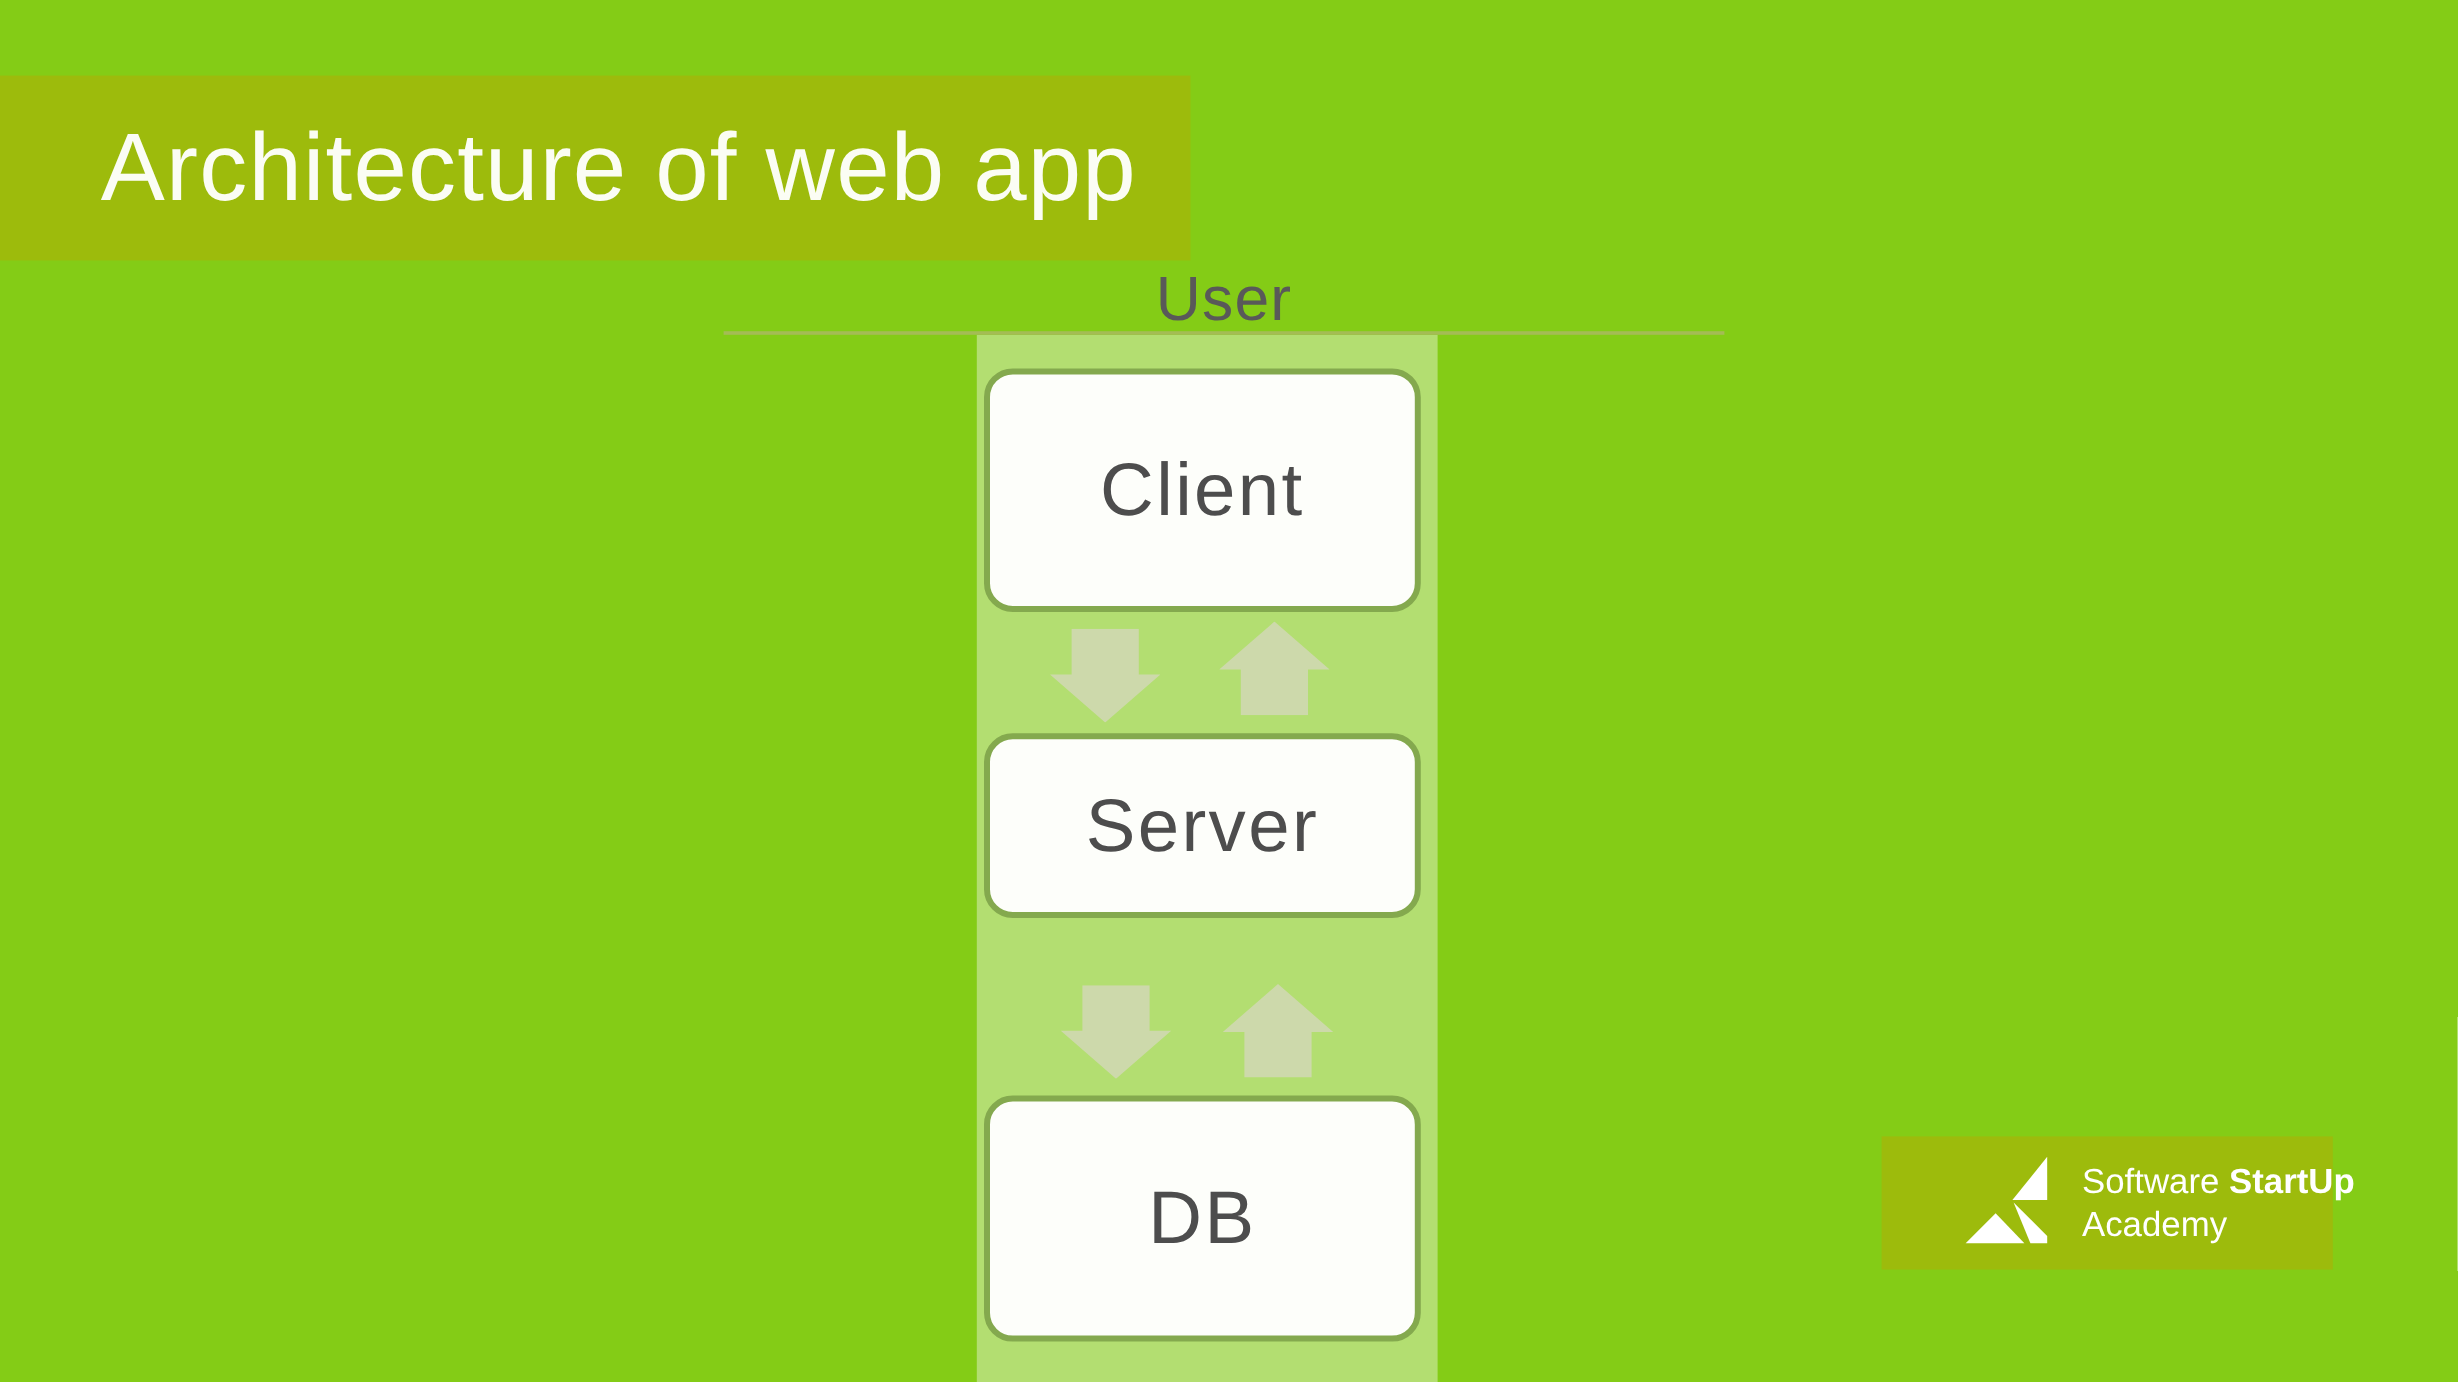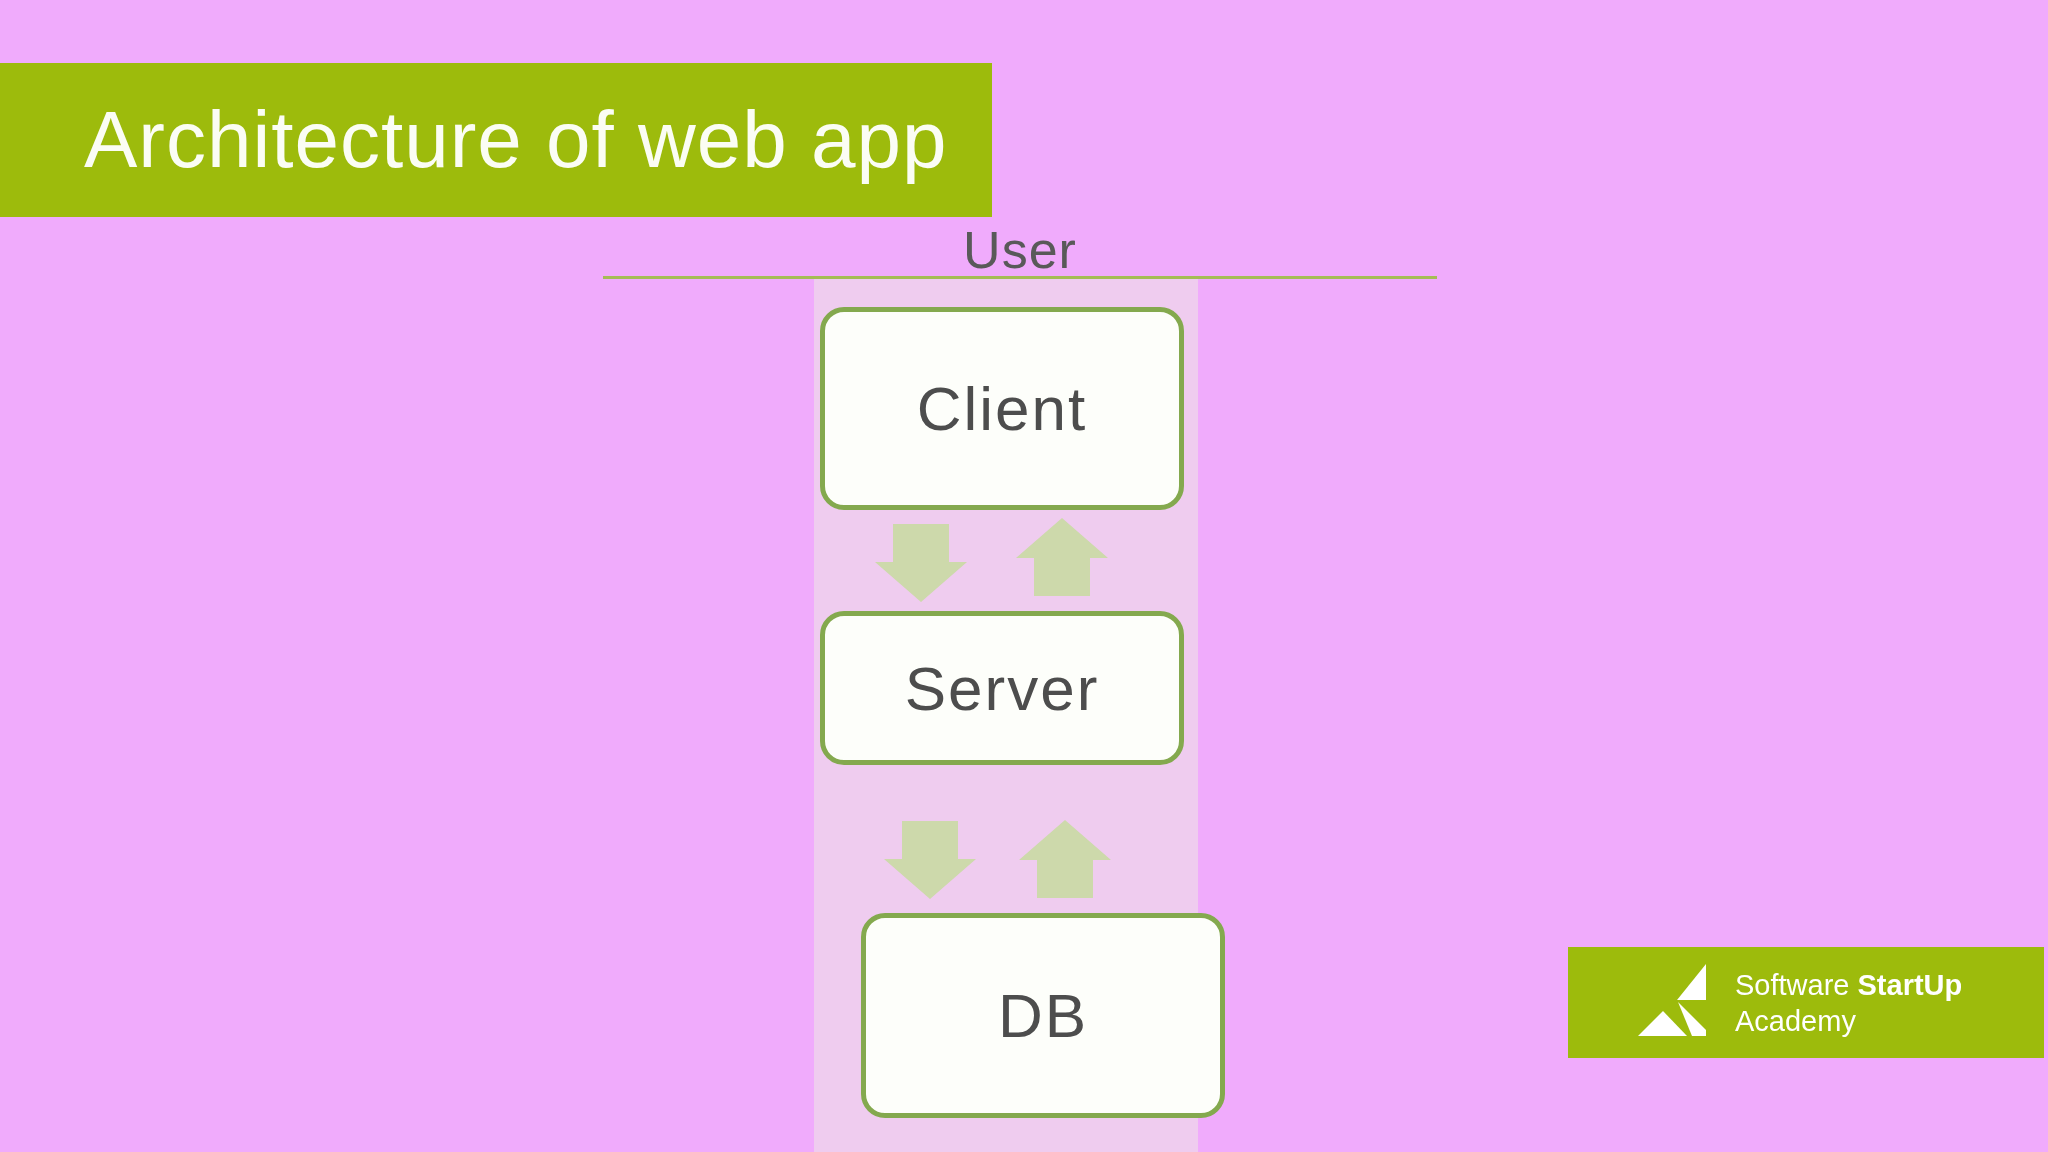--- a/index.html
+++ b/index.html
@@ -13,21 +13,21 @@
     --band-tint:#EEF3DF;
   }
   *{margin:0;padding:0;box-sizing:border-box;}
   html,body{width:2048px;height:1152px;}
   body{
     font-family:"Liberation Sans","DejaVu Sans",sans-serif;
     background:#ffffff;
     position:relative;
     overflow:hidden;
   }
-  .slide{position:absolute;inset:0;background:#f0abfc;}
+  .slide{position:absolute;inset:0;background:#84cc16;}
 
   
   .diagram-band{
     position:absolute;left:814px;top:279px;width:384px;height:873px;
     background:var(--band-tint);opacity:.45;
   }
 
   
   .title-bar{
     position:absolute;left:0;top:63px;width:992px;height:154px;
@@ -54,39 +54,39 @@
   
   .node{
     position:absolute;left:820px;width:364px;
     background:#FDFEFA;
     border:5px solid var(--border-green);
     border-radius:24px;
     display:flex;align-items:center;justify-content:center;
   }
   .node-client{top:307px;height:203px;}
   .node-server{top:611px;height:154px;}
-  .node-db{top:913px;height:205px;margin-left:41px;}
+  .node-db{top:913px;height:205px;}
   .node .node-label{
     color:var(--node-text);
     font-size:62px;font-weight:300;letter-spacing:2px;
     white-space:nowrap;
   }
 
   
   .arrow{position:absolute;width:92px;height:78px;}
   .arrow svg{display:block;width:100%;height:100%;}
   .arrow polygon{fill:var(--arrow-green);}
   .arrow-cs-down{left:875px;top:524px;}
   .arrow-cs-up{left:1016px;top:518px;}
   .arrow-sd-down{left:884px;top:821px;}
   .arrow-sd-up{left:1019px;top:820px;}
 
   
   .logo-plate{
-    position:absolute;left:1568px;top:947px;width:476px;height:111px;
+    position:absolute;left:1568px;top:947px;width:376px;height:111px;
     background:var(--brand-green);
     display:flex;align-items:center;
   }
   .logo-mark{position:absolute;left:52px;top:3px;width:110px;height:110px;}
   .logo-mark svg{display:block;width:100%;height:100%;}
   .logo-mark polygon{fill:#ffffff;}
   .logo-text{
     position:absolute;left:167px;top:0;height:111px;
     display:flex;flex-direction:column;justify-content:center;
     color:#ffffff;font-size:29px;line-height:36px;font-weight:300;

